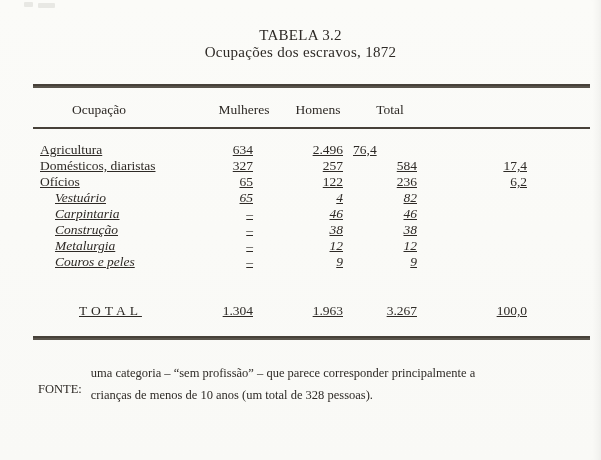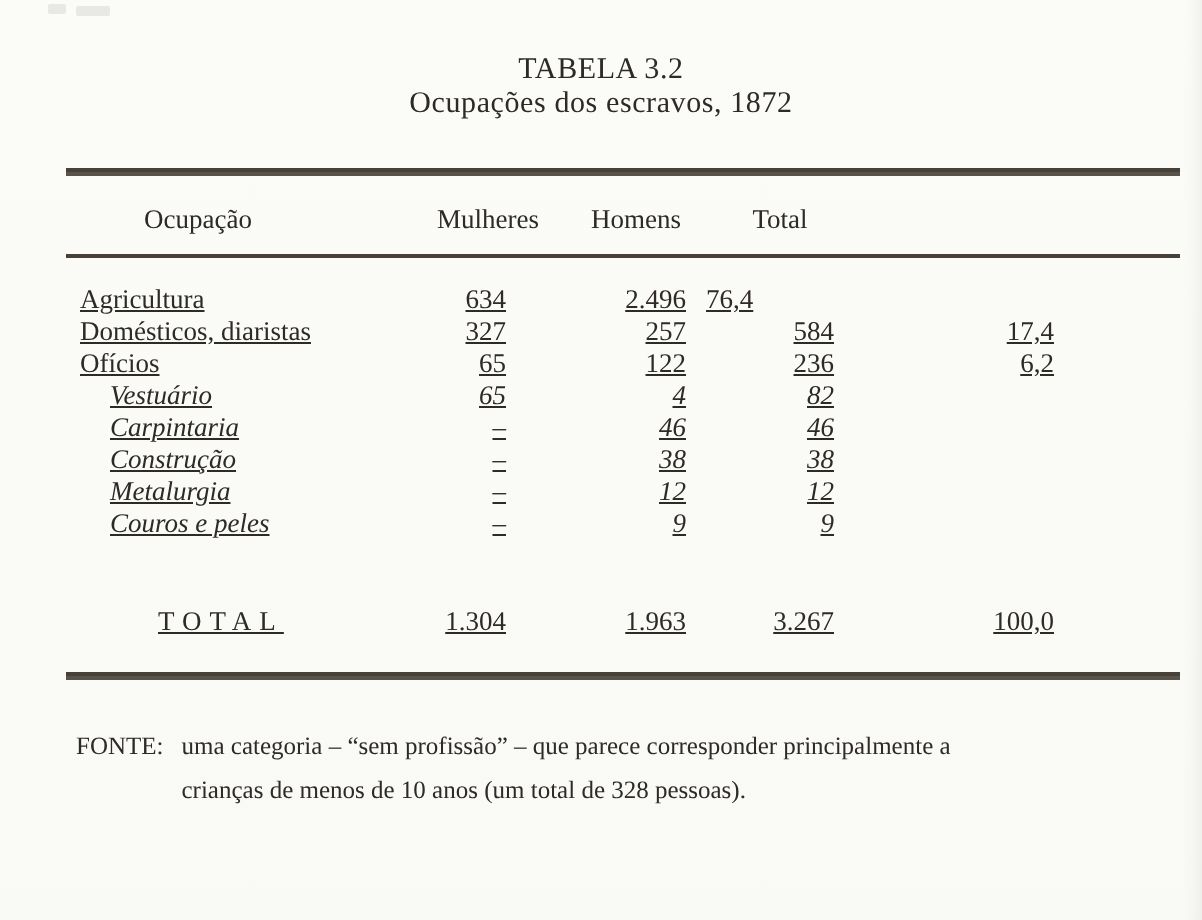--- a/index.html
+++ b/index.html
@@ -64,21 +64,21 @@
 
   .total-row { margin-top: 33px; }
   .total-row .c-label { padding-left: 46px; letter-spacing: 4px; }
 
   .fonte {
     display: flex;
     margin: 22px 12px 0 38px;
     font-size: 12.5px;
     line-height: 22px;
   }
-  .fonte-label { flex: 0 0 auto; margin-right: 9px; }
+  .fonte-label { flex: 0 0 auto; margin-right: 9px; margin-top: 16px; }
   .fonte-lines div { white-space: nowrap; }
 </style>
 </head>
 <body>
 
 <div class="page">
   <div class="artifact a1"></div>
   <div class="artifact a2"></div>
 
   <div class="title-block">

